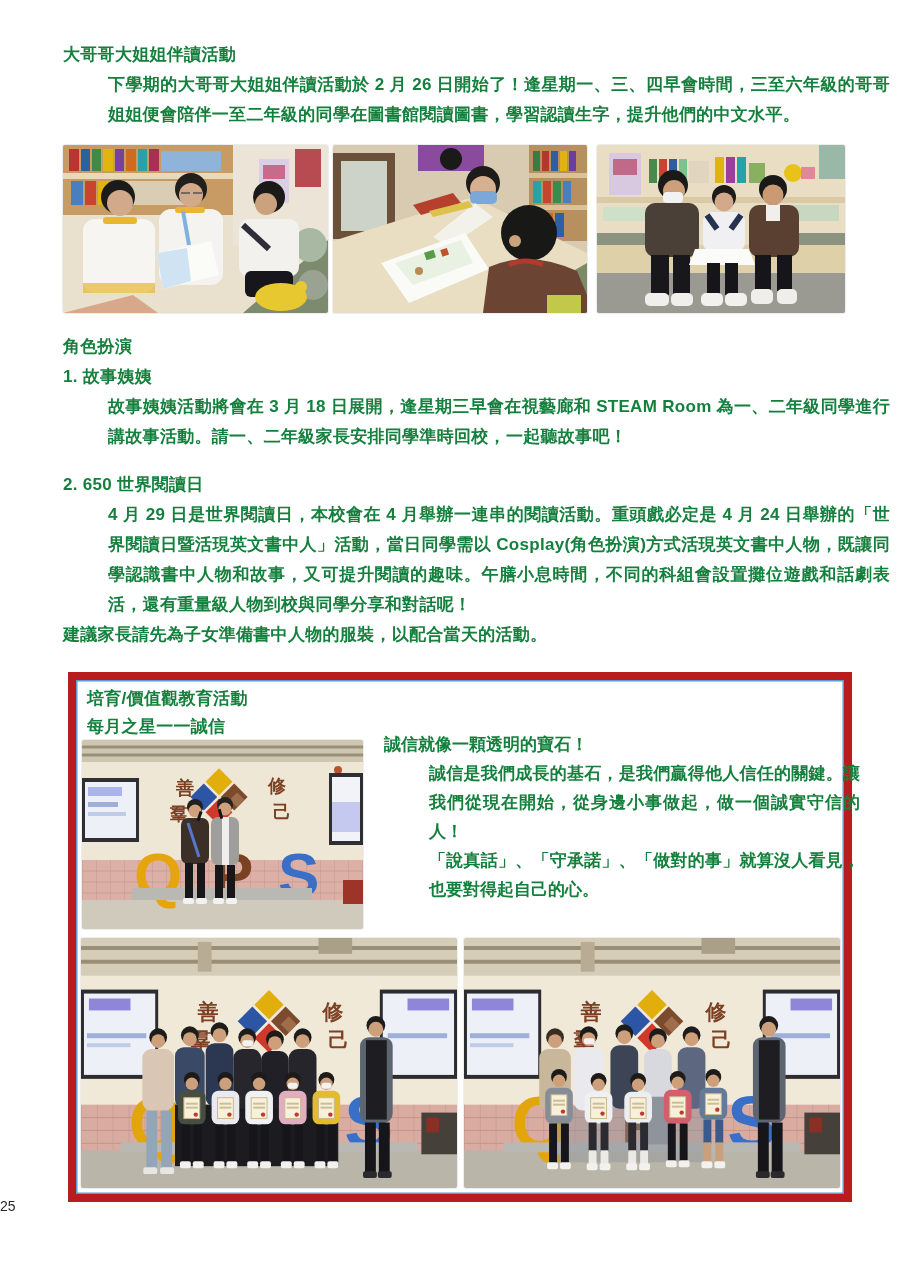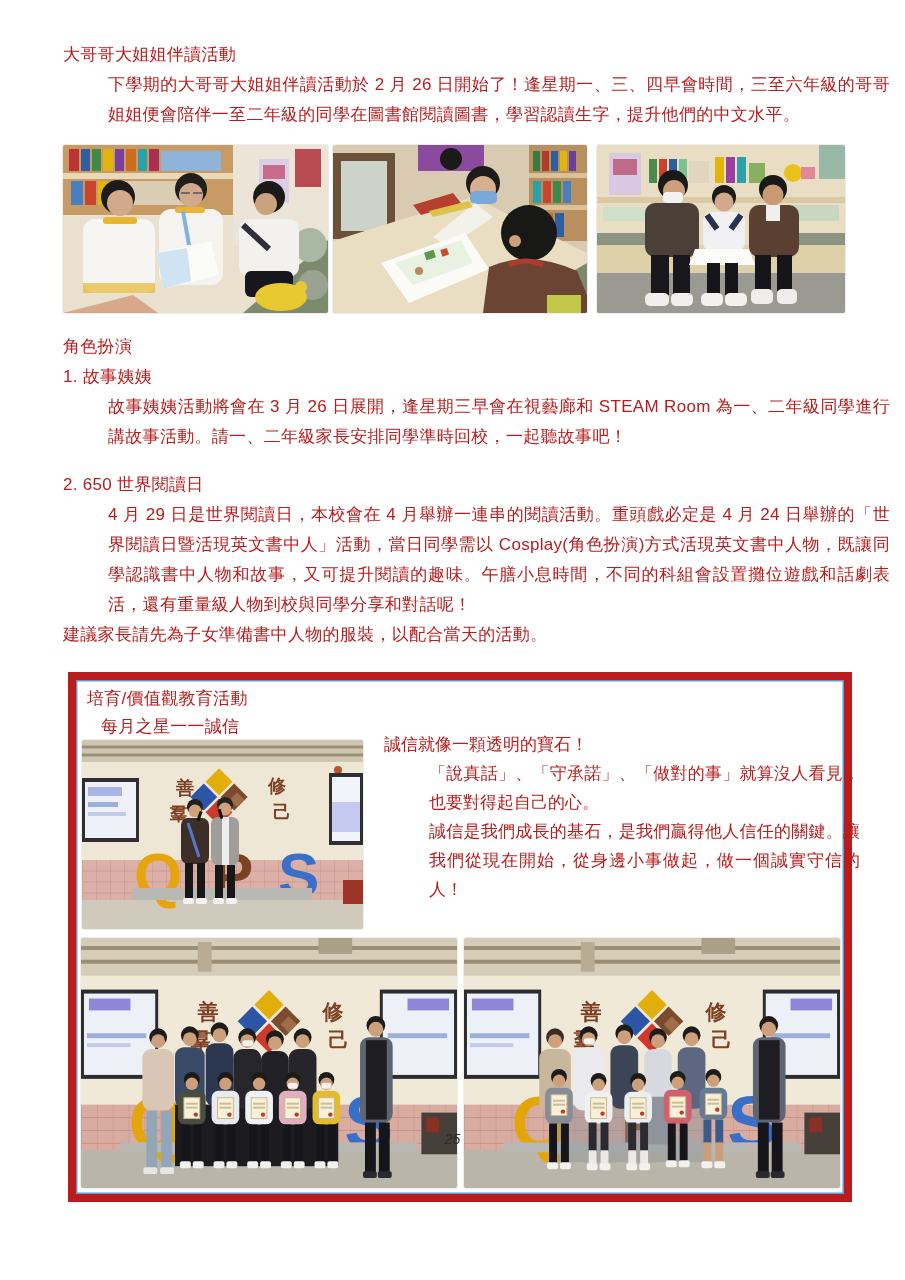--- a/index.html
+++ b/index.html
@@ -1,27 +1,27 @@
 <!DOCTYPE html>
 <html><head>
 <meta charset="utf-8">
 <style>
   html,body{margin:0;padding:0;background:#ffffff;}
   body{font-family:"Liberation Sans","DejaVu Sans",sans-serif;}
   .page{position:relative;width:905px;height:1280px;background:#fff;overflow:hidden;}
-  .blue{color:#b91c1c;font-weight:400;}
+  .blue{color:#15803d;font-weight:700;}
   .abs{position:absolute;}
   .t17{font-size:17px;line-height:30px;letter-spacing:0.3px;}
   .just{text-align:justify;margin-left:45px;}
   .photo{position:absolute;overflow:hidden;border-radius:2px;box-shadow:0 0 0 1px rgba(0,0,0,0.07);}
   .photo svg{display:block;width:100%;height:100%;}
   .values-box{position:absolute;left:68px;top:672px;width:768px;height:514px;
      border:8px solid #b91c1c;box-shadow:inset 0 0 0 1.5px #5b9bd5;background:#fff;}
-  .pagenum{position:absolute;left:0;top:1130px;width:100%;text-align:center;
-     color:#2b2b2b;font-size:14px;line-height:18px;font-style:italic;}
+  .pagenum{position:absolute;left:0;top:1197px;width:100%;
+     color:#2b2b2b;font-size:14px;line-height:18px;}
   p{margin:0;}
 </style>
 </head>
 <body>
 
 <div class="page">
 
   <svg width="0" height="0" style="position:absolute" aria-hidden="true">
     <defs>
       <g id="dlogo">
@@ -238,28 +238,28 @@
         <rect x="158" y="110" width="16" height="36" fill="#15151a"></rect>
           <rect x="180" y="110" width="15" height="36" fill="#15151a"></rect>
         <rect x="154" y="144" width="22" height="15" rx="5" fill="#efeeea"></rect>
           <rect x="180" y="144" width="20" height="15" rx="5" fill="#efeeea"></rect>
       </g>
     </svg>
   </div>
 
   <div class="abs blue t17" style="left:63px;top:332px;">角色扮演</div>
   <div class="abs blue t17" style="left:63px;top:362px;">1. 故事姨姨</div>
-  <div class="abs blue t17 just" style="left:63px;top:392px;width:782px;">故事姨姨活動將會在 3 月 26 日展開，逢星期三早會在視藝廊和 STEAM Room 為一、二年級同學進行講故事活動。請一、二年級家長安排同學準時回校，一起聽故事吧！</div>
+  <div class="abs blue t17 just" style="left:63px;top:392px;width:782px;">故事姨姨活動將會在 3 月 18 日展開，逢星期三早會在視藝廊和 STEAM Room 為一、二年級同學進行講故事活動。請一、二年級家長安排同學準時回校，一起聽故事吧！</div>
   <div class="abs blue t17" style="left:63px;top:470px;">2. 650 世界閱讀日</div>
   <div class="abs blue t17 just" style="left:63px;top:500px;width:782px;">4 月 29 日是世界閱讀日，本校會在 4 月舉辦一連串的閱讀活動。重頭戲必定是 4 月 24 日舉辦的「世界閱讀日暨活現英文書中人」活動，當日同學需以 Cosplay(角色扮演)方式活現英文書中人物，既讓同學認識書中人物和故事，又可提升閱讀的趣味。午膳小息時間，不同的科組會設置攤位遊戲和話劇表活，還有重量級人物到校與同學分享和對話呢！</div>
   <div class="abs blue t17" style="left:63px;top:620px;width:782px;">建議家長請先為子女準備書中人物的服裝，以配合當天的活動。</div>
 
   <div class="values-box">
     <div class="abs blue t17" style="left:11px;top:4px;">培育/價值觀教育活動</div>
-    <div class="abs blue t17" style="left:25px;top:32px;">每月之星一一誠信</div>
+    <div class="abs blue t17" style="left:11px;top:32px;">每月之星一一誠信</div>
 
     <div class="photo" style="left:6px;top:60px;width:281px;height:189px;">
       <svg viewBox="0 0 281 189" preserveAspectRatio="none">
         <rect width="281" height="189" fill="#efe7d6"></rect>
         <rect width="281" height="22" fill="#cfc6b2"></rect>
         <path d="M0 7H281M0 15H281" stroke="#9a8f77" stroke-width="3" fill="none"></path>
         <circle cx="256" cy="30" r="4" fill="#b5552f"></circle>
         <g>
           <rect x="0" y="38" width="57" height="64" fill="#2e2e33"></rect>
           <rect x="3" y="42" width="51" height="56" fill="#eef0f8"></rect>
@@ -306,22 +306,22 @@
           <rect x="133" y="125" width="8" height="34" fill="#17171a"></rect>
             <rect x="145" y="125" width="8" height="34" fill="#17171a"></rect>
           <rect x="131" y="158" width="11" height="6" rx="2" fill="#f2f2f0"></rect>
             <rect x="144" y="158" width="11" height="6" rx="2" fill="#f2f2f0"></rect>
         </g>
       </svg>
     </div>
 
     <div class="abs blue" style="left:308px;top:50px;width:476px;font-size:17px;line-height:29px;">
       <p>誠信就像一顆透明的寶石！</p>
+      <p class="just">誠信是我們成長的基石，是我們贏得他人信任的關鍵。讓我們從現在開始，從身邊小事做起，做一個誠實守信的人！</p>
       <p class="just">「說真話」、「守承諾」、「做對的事」就算沒人看見，也要對得起自己的心。</p>
-      <p class="just">誠信是我們成長的基石，是我們贏得他人信任的關鍵。讓我們從現在開始，從身邊小事做起，做一個誠實守信的人！</p>
     </div>
 
     <div class="photo" style="left:5px;top:258px;width:376px;height:250px;">
       <svg viewBox="0 0 380 252" preserveAspectRatio="none">
         <use href="#backdrop"></use>
         <g>
           <rect x="95" y="168" width="165" height="62" fill="#1b1b20"></rect>
           <circle cx="78" cy="100" r="9" fill="#1d1c1a"></circle>
             <circle cx="78" cy="104" r="7" fill="#cda07b"></circle>
           <rect x="62" y="112" width="32" height="62" rx="9" fill="#d9c6b4"></rect>

